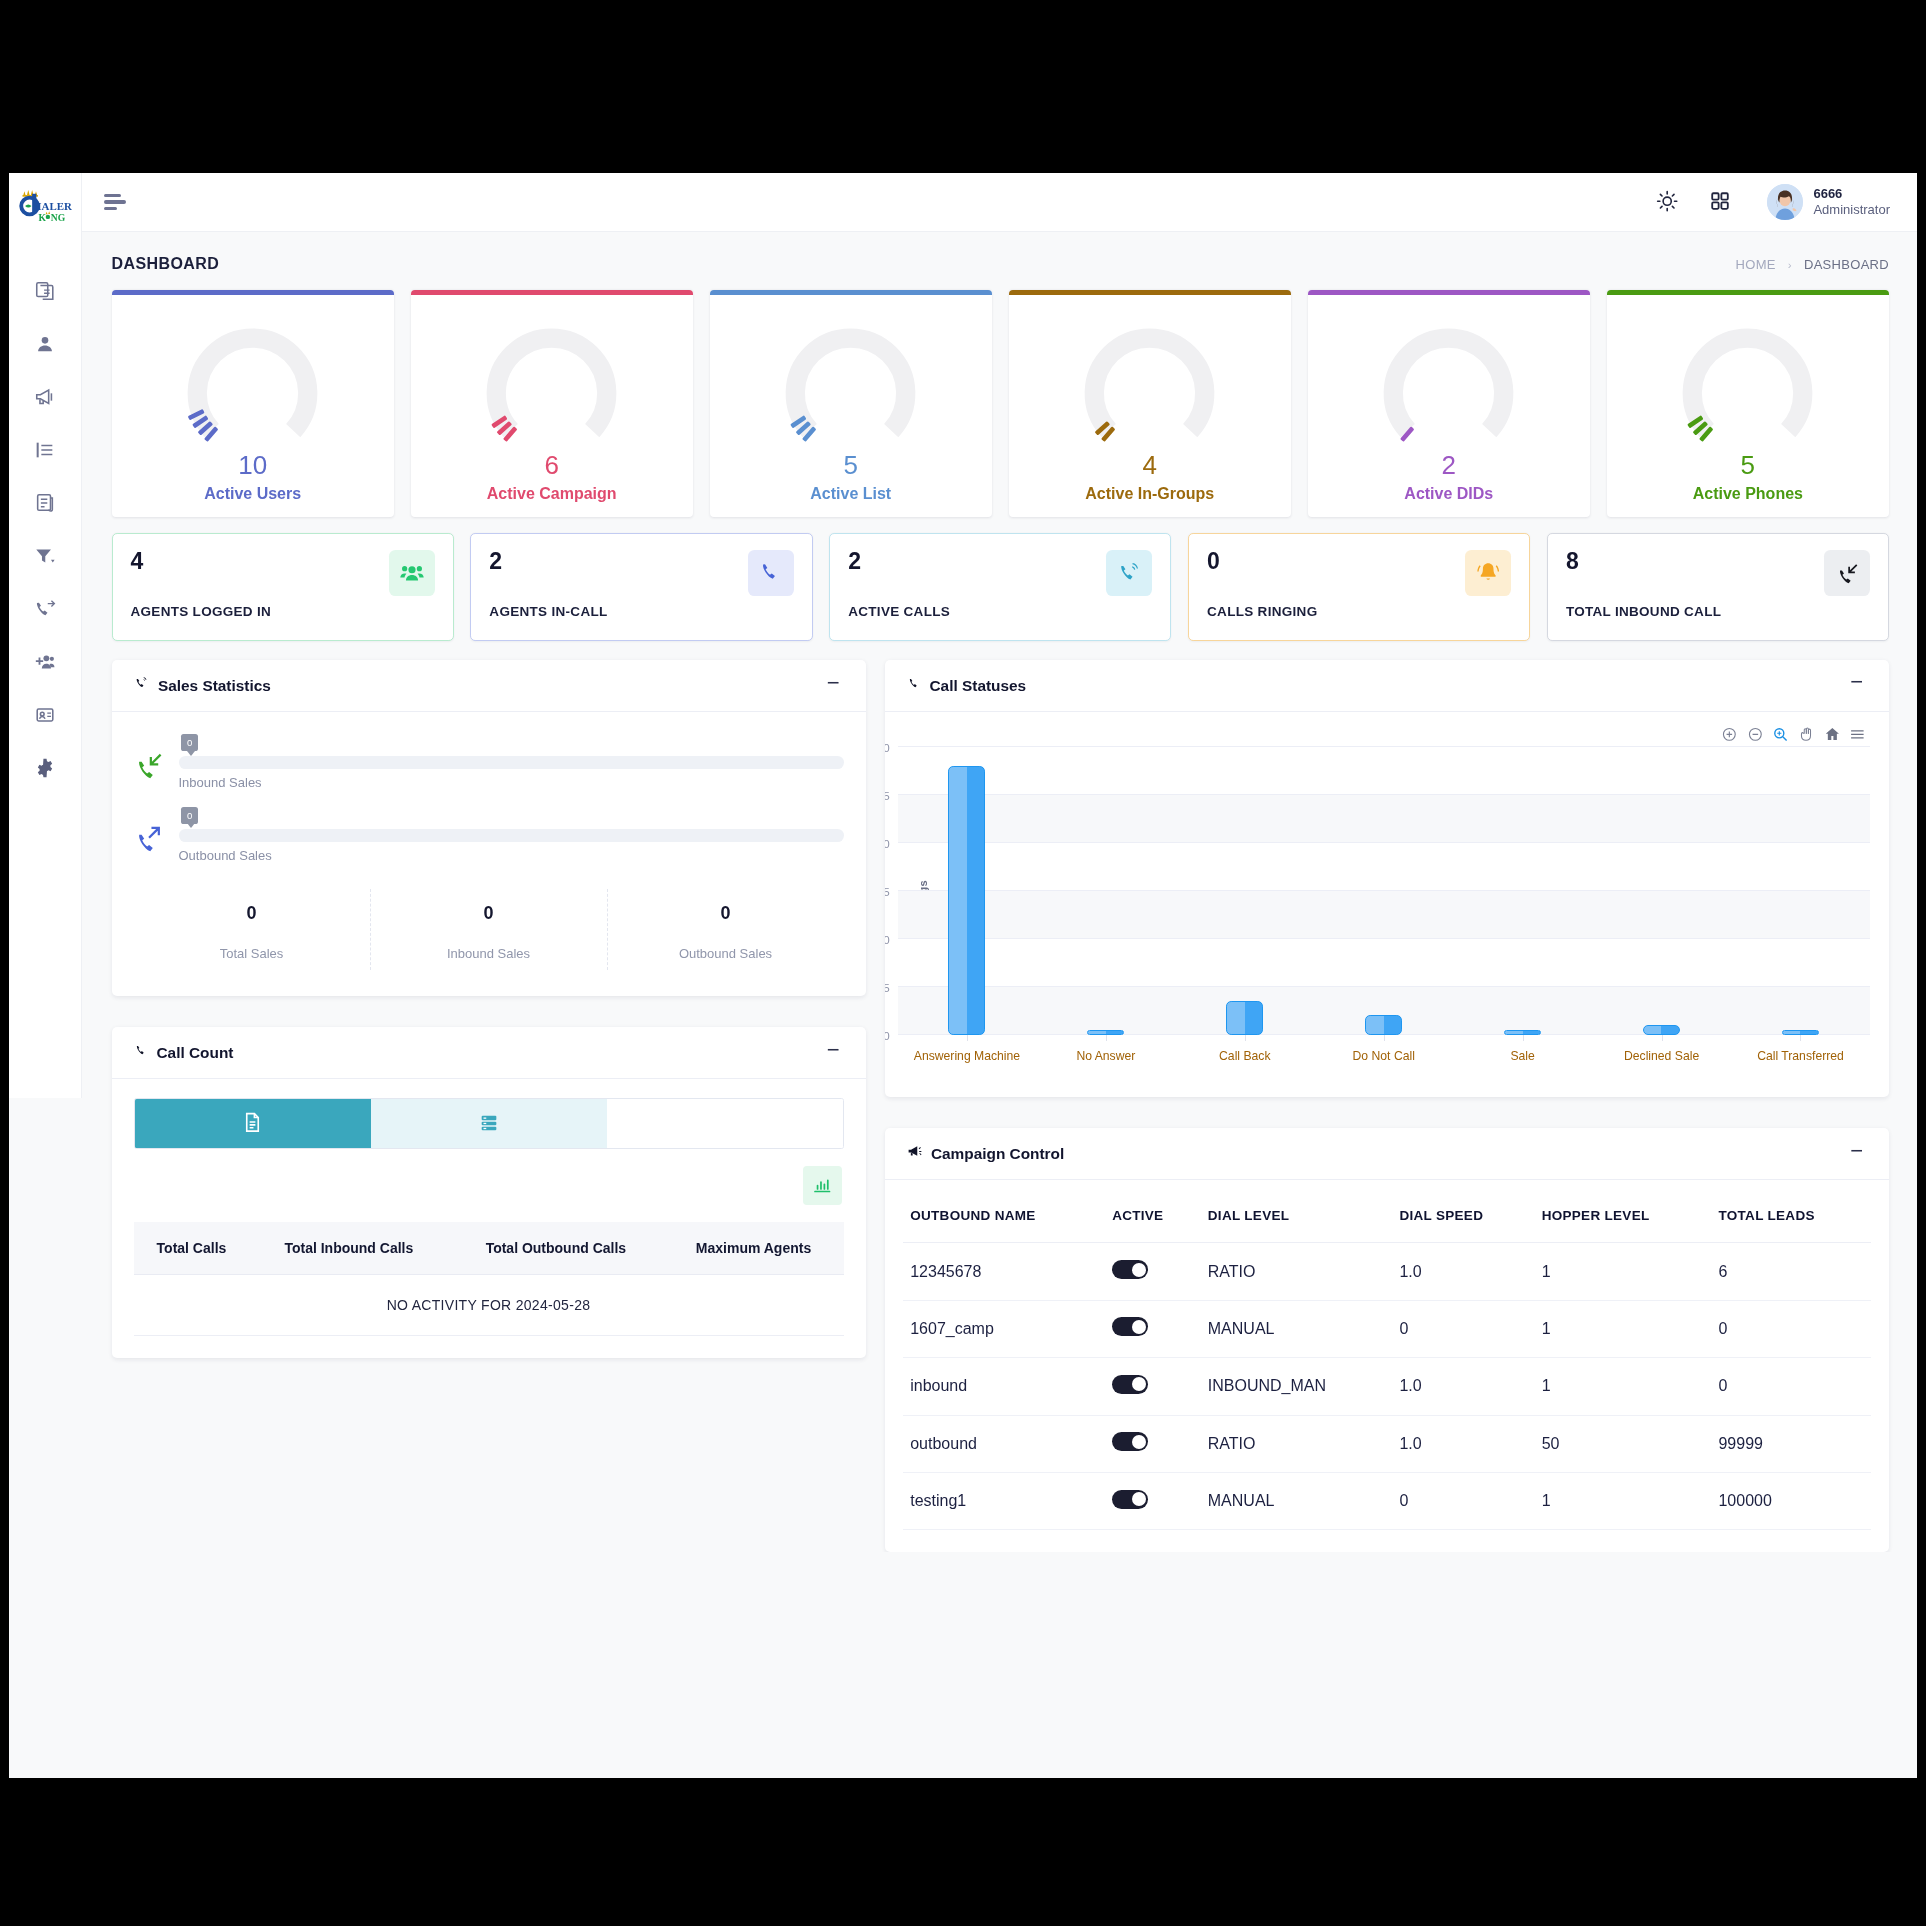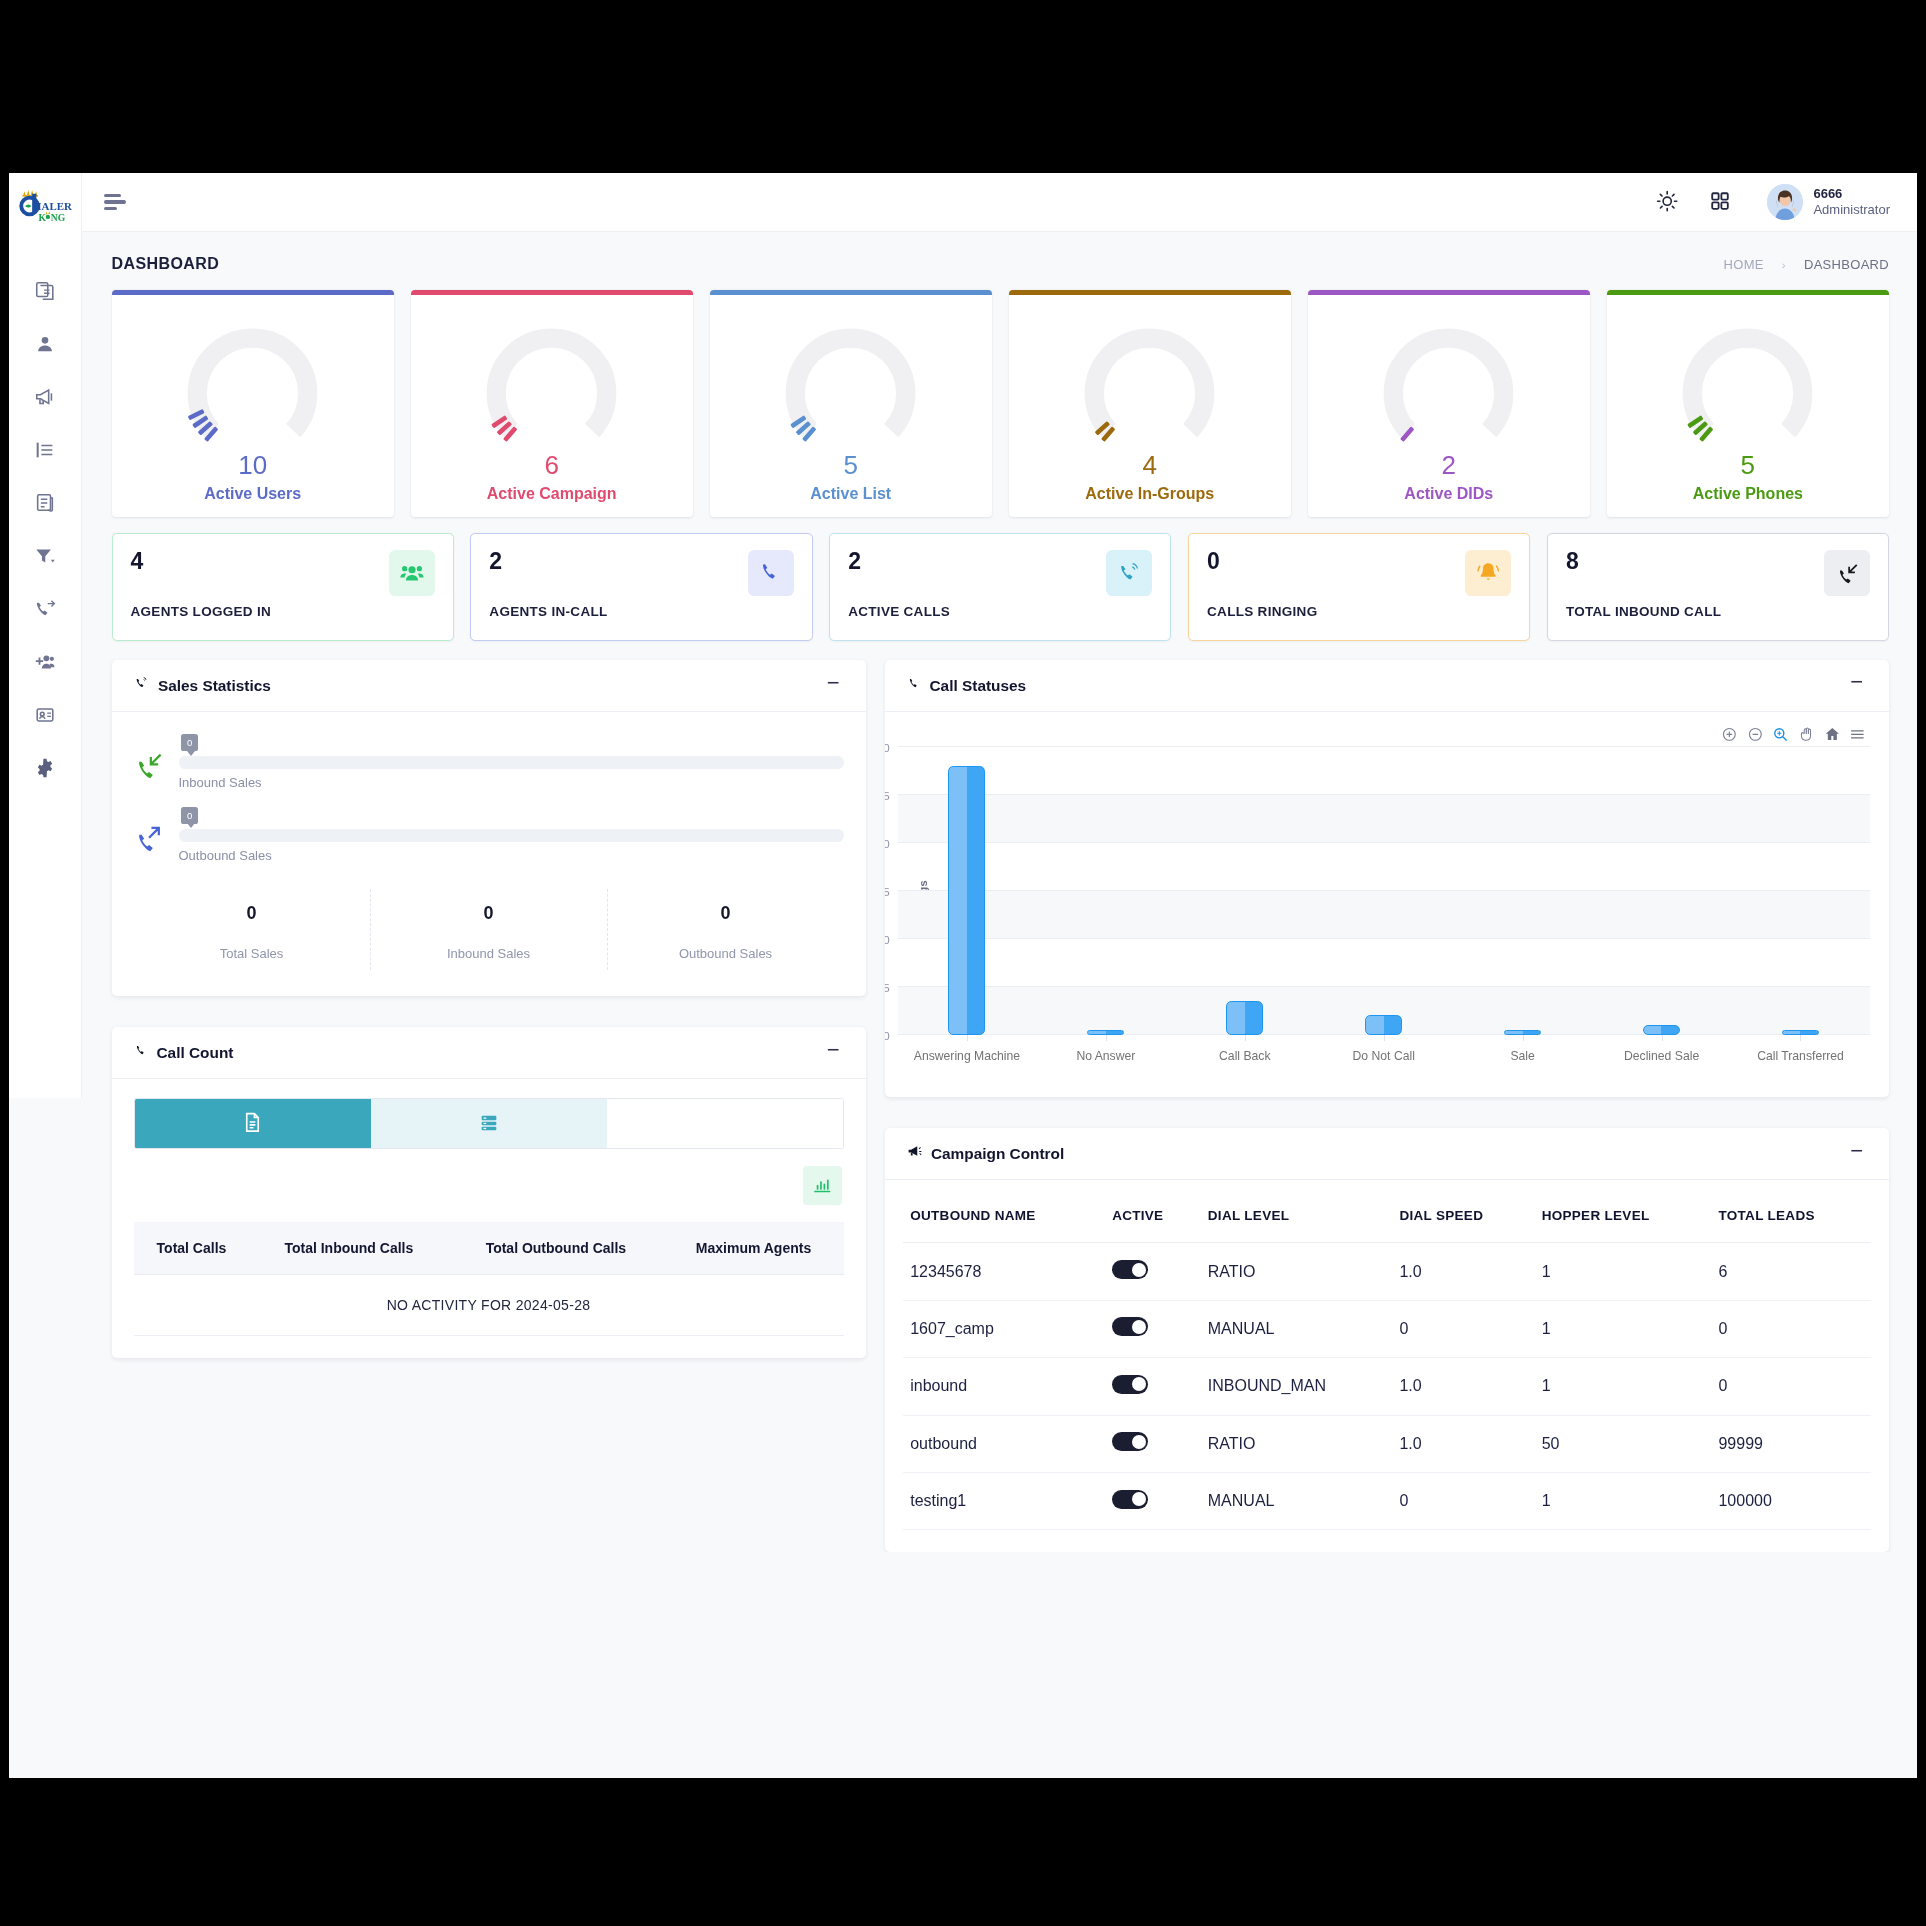--- a/index.html
+++ b/index.html
@@ -82,21 +82,21 @@
   .user-id { font-size: 13px; font-weight: 700; color: #1f2340; }
   .user-role { font-size: 13px; color: #5a5f7d; }
 
   
   .content { padding: 0 19px 0 20.5px; overflow: hidden; }
   .page-head {
     display:flex; align-items:center; justify-content:space-between;
     padding: 23px 9px 16.7px 9px;
   }
   .page-title { font-size: 16px; font-weight: 700; letter-spacing: 0.4px; color:#1b1f3b; }
-  .crumbs { font-size: 13px; color:#a3a8bd; letter-spacing:0.3px; display:flex; align-items:center; gap:18px;}
+  .crumbs { font-size: 13px; color:#a3a8bd; letter-spacing:0.3px; display:flex; align-items:center; gap:12px;}
   .crumbs .cur { color:#6b7086; }
   .crumbs .sep { font-size: 11.6px; color:#b9bdcd; }
 
   .row { display:flex; gap: 16.7px; padding: 0 9px; }
 
   
   .gauge-card {
     flex:1; background:#fff; border-radius:3.9px;
     box-shadow: 0 0.6px 2.6px rgba(25,30,60,.10);
     overflow:hidden; padding-bottom: 14px;
@@ -181,21 +181,21 @@
   .gridline { position:absolute; left:0; right:0; height:0.6px; background:#eceef6; }
   .band { position:absolute; left:0; right:0; background:#f7f8fa; }
   .bars { position:absolute; left:0; right:0; bottom:0; top:0; display:flex; }
   .barcell { flex:1; position:relative; display:flex; align-items:flex-end; justify-content:center; }
   .bar {
     width: 37px; border-radius: 5.1px; position:relative;
     background: linear-gradient(to right,#7cc0f7 0%, #7cc0f7 50%, #3fa5f5 50%, #3fa5f5 100%);
     border: 1.3px solid #1e96f0;
     min-height: 4.5px;
   }
-  .xtick { position:absolute; top: 100%; margin-top: 14px; left:50%; transform:translateX(-50%); font-size:12.2px; color:#737373; white-space:nowrap; }
+  .xtick { position:absolute; top: 100%; margin-top: 14px; left:50%; transform:translateX(-50%); font-size:12.2px; color:#a16207; white-space:nowrap; }
   .tickmark { position:absolute; top:100%; left:50%; width:0.6px; height:6.4px; background:#dfe2ec;}
 
   
   .cc-body { padding: 19px 22px 22px 22px; }
   .seg {
     display:flex; border:0.6px solid #e3e7f0; border-radius:2.6px; overflow:hidden; height: 51px;
   }
   .seg-btn { flex:1; display:flex; align-items:center; justify-content:center; cursor:pointer; }
   .seg-btn.a { background:#3aa7bd; }
   .seg-btn.b { background:#e6f4f8; }

